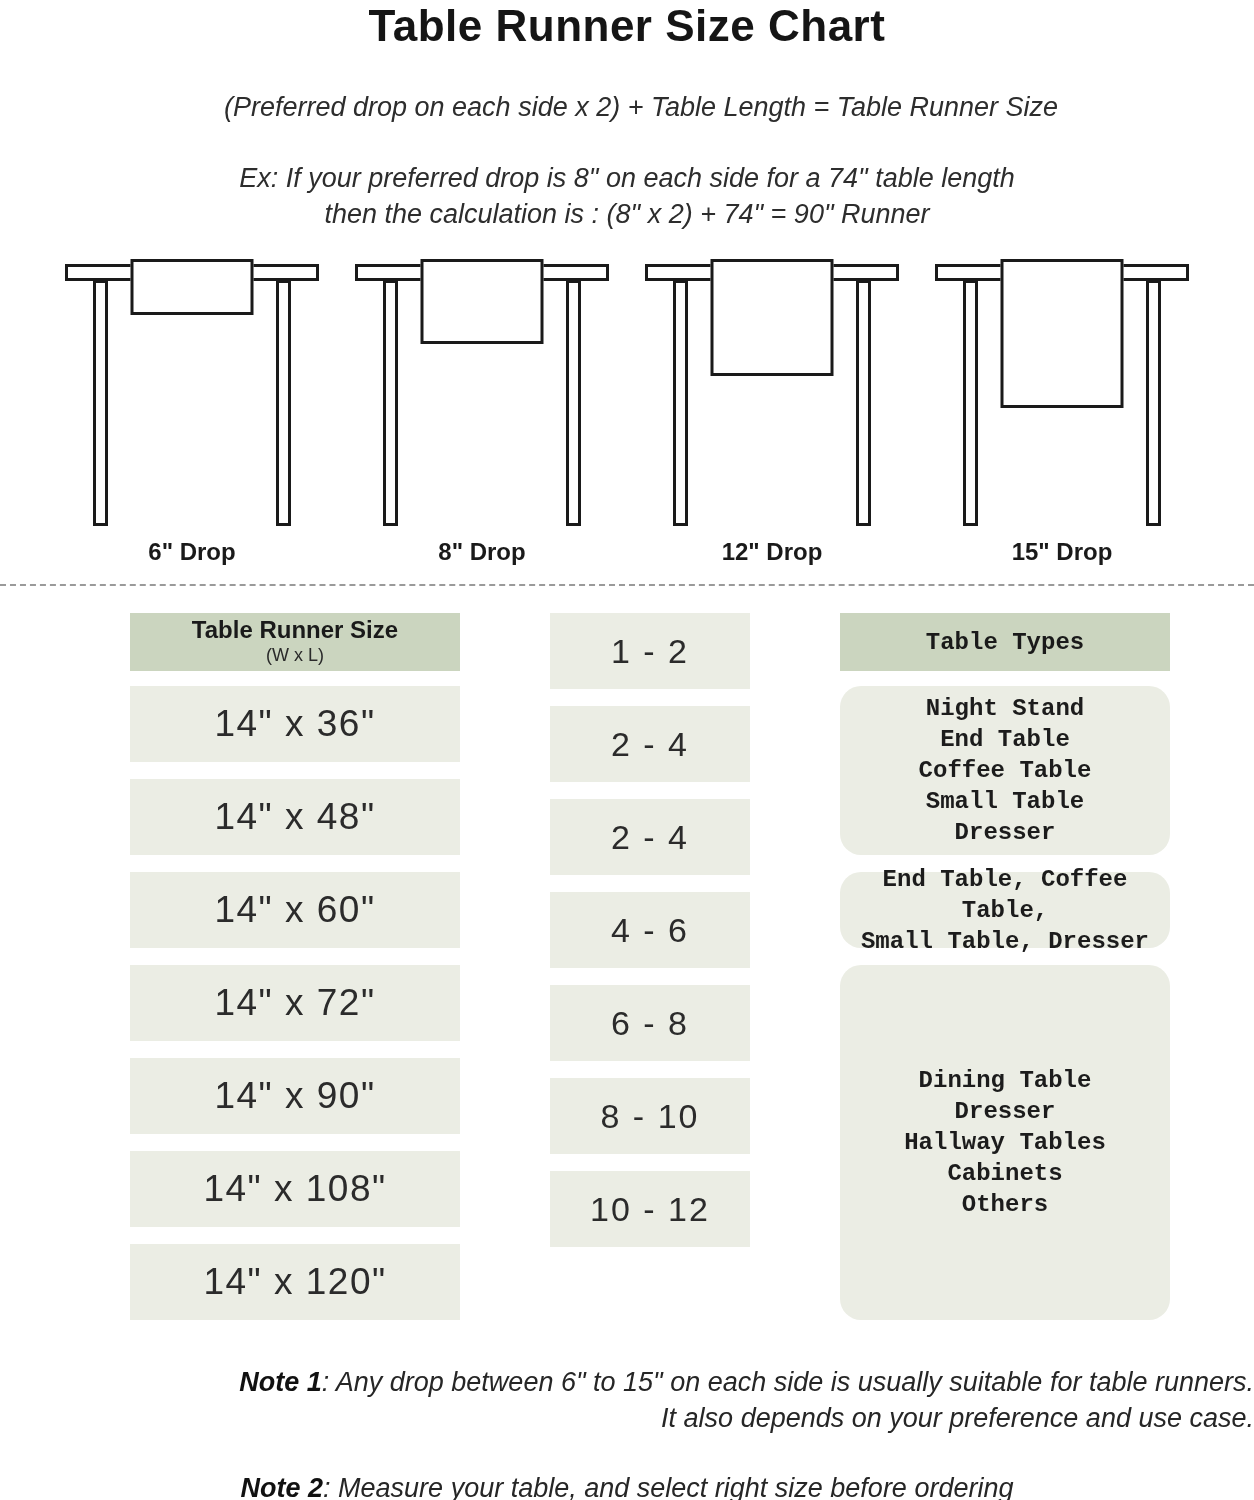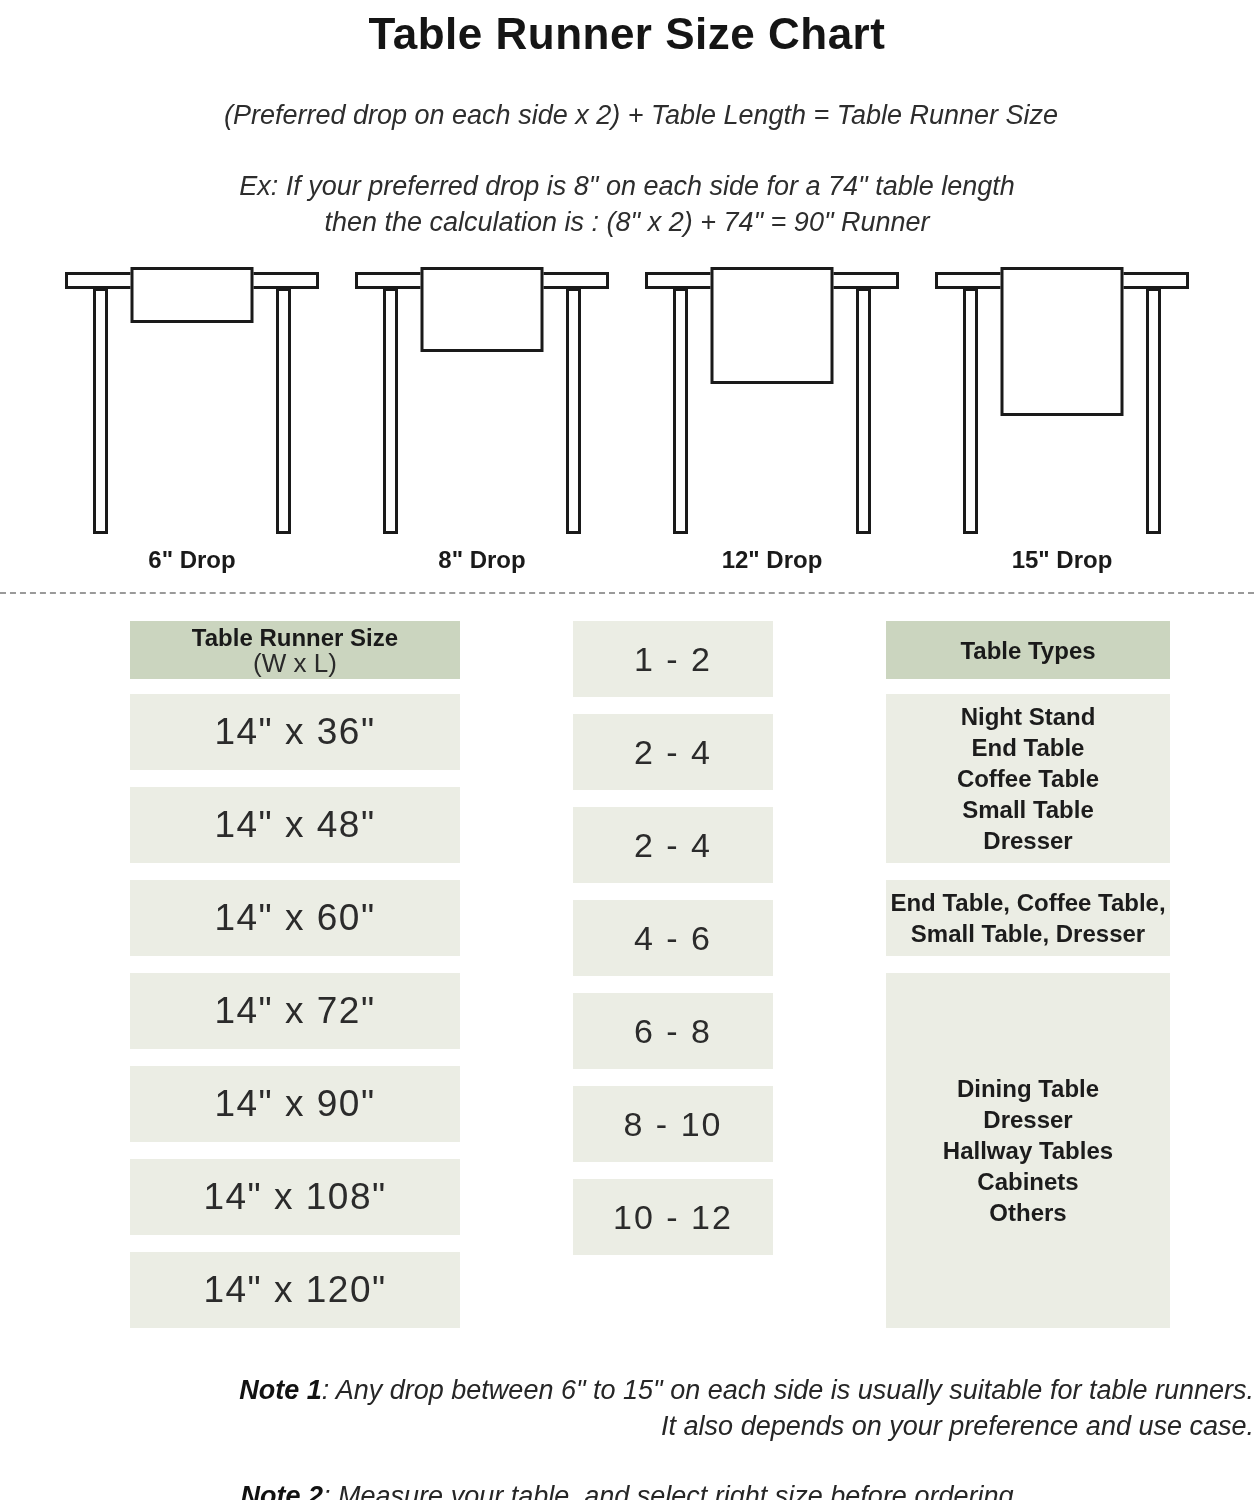--- a/index.html
+++ b/index.html
@@ -9,21 +9,21 @@
     height: 1500px;
     margin: 0 auto;
     overflow: hidden;
     font-family: "Liberation Sans", sans-serif;
     color: #1d1d1d;
   }
   .page { width: 1254px; height: 1500px; position: relative; }
 
   
   .title {
-    padding-top: 10px;
+    padding-top: 2px;
     text-align: center;
     font-size: 44px;
     line-height: 48px;
     font-weight: 800;
     letter-spacing: 0.5px;
     color: #151515;
   }
   .formula {
     margin-top: 42px;
     text-align: center;
@@ -88,53 +88,54 @@
 
   
   .table-section {
     margin-top: 27px;
     display: flex;
     justify-content: space-between;
     padding: 0 84px 0 130px;
   }
   .col-sizes { width: 330px; border-radius: 24px; }
   .col-seats { width: 200px; }
-  .col-types { width: 284px; }
+  .col-types { width: 330px; font-family: Liberation Mono, monospace; }
 
   .hdr {
     height: 58px;
     background: #cbd5bf;
     display: flex;
     flex-direction: column;
     align-items: center;
     justify-content: center;
     margin-bottom: 15px;
   }
   .hdr-main { font-size: 24px; font-weight: bold; line-height: 27px; color: #1a1a1a; }
-  .hdr-sub  { font-size: 26px; font-weight: normal; line-height: 25px; color: #2a2a2a; }
+  .hdr-sub  { font-size: 18px; font-weight: normal; line-height: 25px; color: #2a2a2a; }
 
   .cell {
     height: 76px;
     margin-bottom: 17px;
     background: #ebede4;
     display: flex;
     align-items: center;
     justify-content: center;
   }
   .cell:last-child { margin-bottom: 0; }
   .col-sizes .cell { font-size: 37px; letter-spacing: 1.5px; color: #2b2b2b; font-weight: normal; }
   .col-seats .cell { font-size: 34px; letter-spacing: 2px; color: #2b2b2b; font-weight: normal; }
 
   .types-block {
     background: #ebede4;
     margin-bottom: 17px;
     display: flex;
     flex-direction: column;
     align-items: center;
     justify-content: center;
+    border-radius: 21px;
   }
   .types-block:last-child { margin-bottom: 4px; }
   .types-block.span2 { height: 169px; }
   .types-block.span1 { height: 76px; }
   .types-block.span4 { height: 355px; }
   .types-line { font-size: 24px; font-weight: bold; line-height: 31px; color: #1c1c1c; text-align: center; }
 
   
   .note {
     text-align: center;

